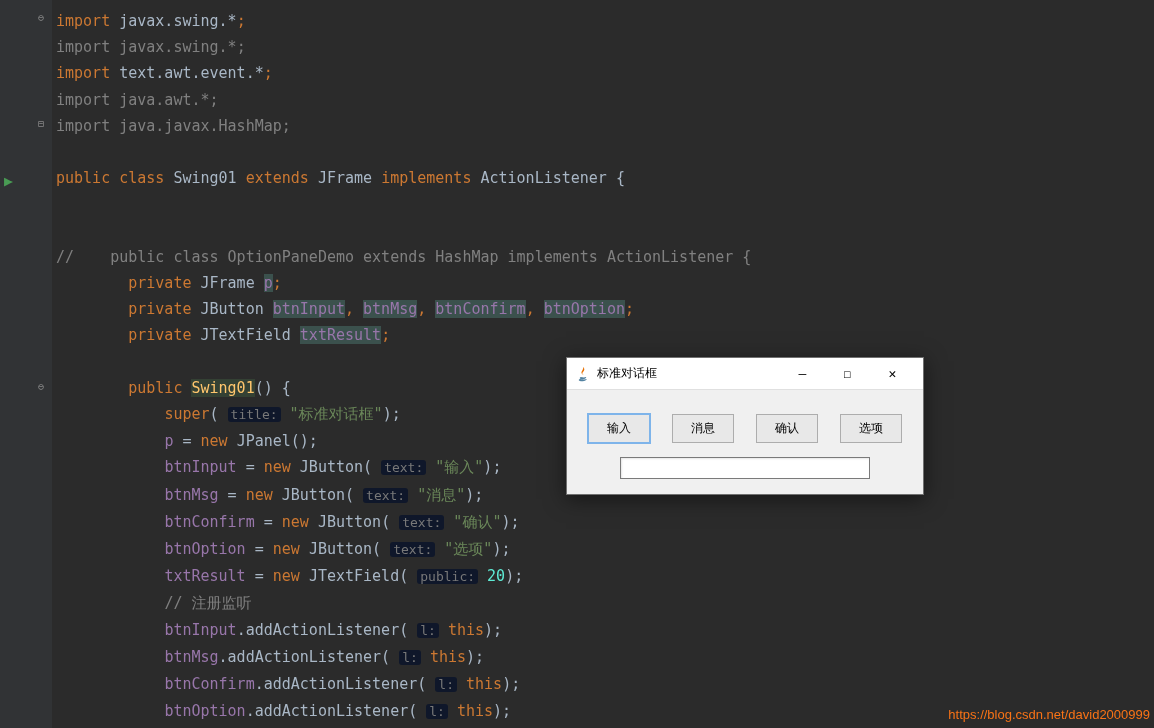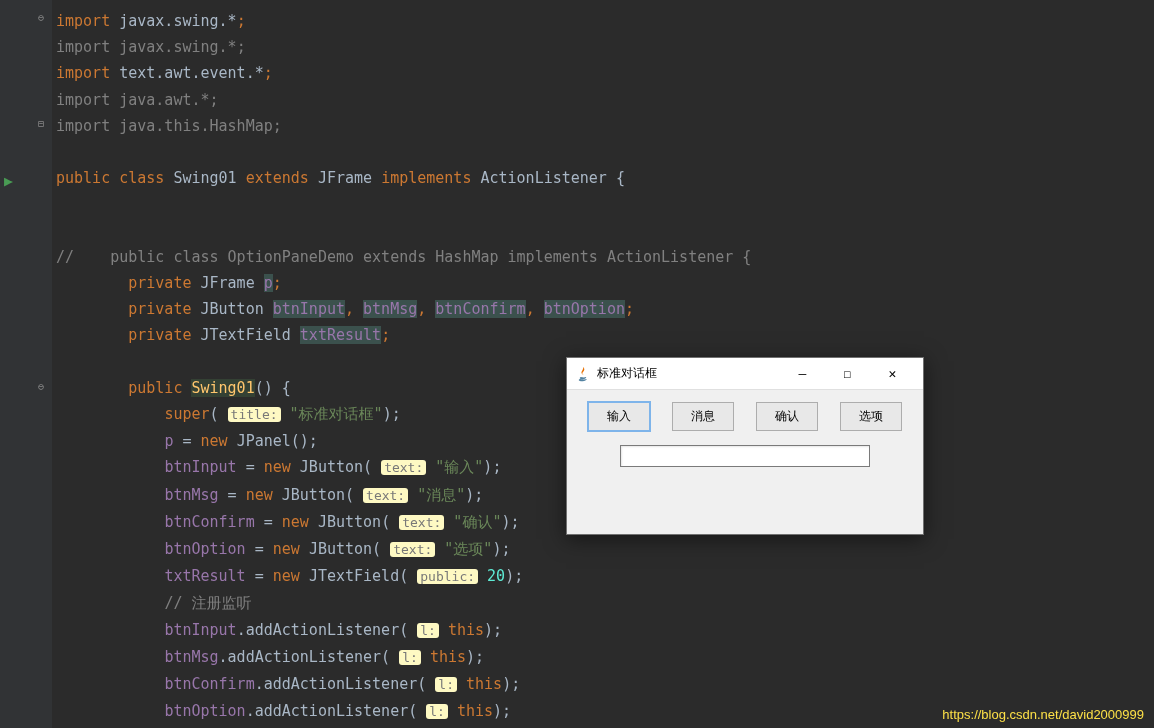--- a/index.html
+++ b/index.html
@@ -41,30 +41,30 @@
   padding-left: 4px;
   line-height: 26.2px;
   white-space: pre;
   padding-top: 8px;
 }
 .kw { color: #cc7832; }
 .str { color: #6a8759; }
 .field { color: #9876aa; }
 .cmt { color: #808080; }
 .num { color: #5eead4; }
-.hint { color: #787878; background: #fef9c3; padding: 0 3px; border-radius: 3px; font-size: 13px; }
+.hint { color: #787878; background: #0f172a; padding: 0 3px; border-radius: 3px; font-size: 13px; }
 .hl { background: #3b514d; }
 .name-hl { background: #344134; }
 
 .dialog {
   position: absolute;
   left: 566px;
   top: 357px;
   width: 358px;
-  height: 178px;
+  height: 138px;
   background: #f0f0f0;
   border: 1px solid #707070;
   box-shadow: 0 4px 20px rgba(0,0,0,0.5);
 }
 .titlebar {
   height: 32px;
   background: #ffffff;
   display: flex;
   align-items: center;
   padding: 0 8px;
@@ -93,20 +93,21 @@
 .dialog-body {
   padding: 12px;
   display: flex;
   flex-direction: column;
   align-items: center;
   gap: 14px;
 }
 .btn-row {
   display: flex;
   gap: 22px;
+  margin-top: 12px;
 }
 .swing-btn {
   background: #e8e8e8;
   border: 1px solid #adadad;
   padding: 5px 18px;
   font-family: 'Microsoft YaHei', sans-serif;
   font-size: 12px;
   color: #000;
 }
 .swing-btn.focused {
@@ -115,42 +116,42 @@
 }
 .swing-input {
   width: 250px;
   height: 22px;
   border: 1px solid #7a7a7a;
   background: #fff;
   box-shadow: inset 1px 1px 2px rgba(0,0,0,0.1);
 }
 .watermark {
   position: absolute;
-  right: 10px;
+  right: 4px;
   bottom: 6px;
-  color: #fde047;
+  color: #f97316;
   font-size: 13px;
   font-family: sans-serif;
 }
 </style>
 </head>
 <body>
 
 <div class="editor">
   <div class="gutter">
     <span class="gutter-icon fold-icon" style="left:38px;top:12px;">⊖</span>
     <span class="gutter-icon fold-icon" style="left:38px;top:118px;">⊟</span>
     <span class="gutter-icon run-icon" style="top:172px;">▶</span>
     <span class="gutter-icon fold-icon" style="left:38px;top:381px;">⊖</span>
   </div>
   <div class="code"><span class="kw">import</span><span> javax.swing.*</span><span class="kw">;</span>
 <span class="cmt">import</span><span class="cmt"> javax.swing.*</span><span class="cmt">;</span>
 <span class="kw">import</span><span> text.awt.event.*</span><span class="kw">;</span>
 <span class="cmt">import</span><span class="cmt"> java.awt.*</span><span class="cmt">;</span>
-<span class="cmt">import</span><span class="cmt"> java.this.HashMap</span><span class="cmt">;</span>
+<span class="cmt">import</span><span class="cmt"> java.javax.HashMap</span><span class="cmt">;</span>
 
 <span class="kw">public </span><span class="kw">class </span><span>Swing01 </span><span class="kw">extends </span><span>JFrame </span><span class="kw">implements </span><span>ActionListener {</span>
 
 
 <span class="cmt">//    public class OptionPaneDemo extends HashMap implements ActionListener {</span>
         <span class="kw">private </span><span>JFrame </span><span class="field hl">p</span><span class="kw">;</span>
         <span class="kw">private </span><span>JButton </span><span class="field hl">btnInput</span><span class="kw">, </span><span class="field hl">btnMsg</span><span class="kw">, </span><span class="field hl">btnConfirm</span><span class="kw">, </span><span class="field hl">btnOption</span><span class="kw">;</span>
         <span class="kw">private </span><span>JTextField </span><span class="field hl">txtResult</span><span class="kw">;</span>
 
         <span class="kw">public </span><span class="name-hl" style="color:#ffc66d;">Swing01</span><span>() {</span>

